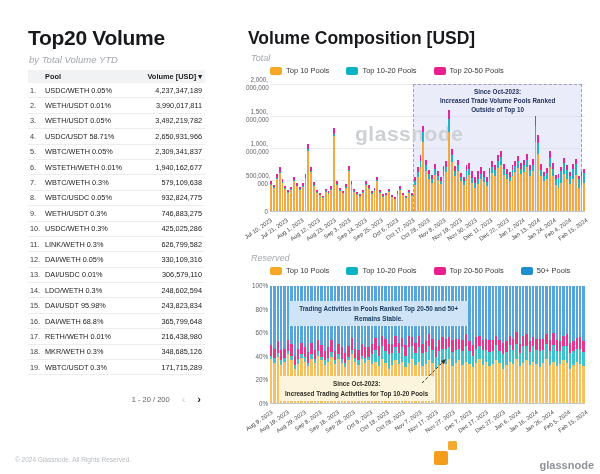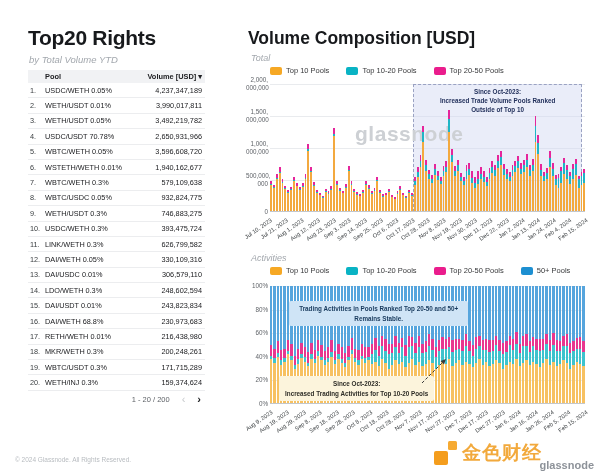--- a/index.html
+++ b/index.html
@@ -74,21 +74,21 @@
   #jinse-icon { position:absolute; left:0; top:4px; width:24px; height:24px; }
   #jinse-icon .big   { position:absolute; left:0; bottom:0; width:14px; height:14px; background:#f49d1d; border-radius:2px; }
   #jinse-icon .small { position:absolute; right:1px; top:0; width:9px; height:9px; background:#f6aa32; border-radius:1.5px; }
   #jinse-cn { position:absolute; left:28px; top:3px; font-size:19px; font-weight:700; color:#f2a93c;
               letter-spacing:1px; z-index:2; text-shadow:0 0 1px #fff; }
   #jinse-gn { position:absolute; right:0px; bottom:0px; font-size:11px; font-weight:700; color:#8d9299; z-index:1; }
 </style>
 </head>
 <body>
 
-<div class="abs" id="left-title">Top20 Rights</div>
+<div class="abs" id="left-title">Top20 Volume</div>
 <div class="abs" id="left-sub">by Total Volume YTD</div>
 
 <div class="abs" id="pool-table">
   <div class="thead">
     <div class="rank-col"></div>
     <div class="pool-col">Pool</div>
     <div class="vol-col">
       <span>Volume [USD]</span>
       <span>▾</span>
     </div>
@@ -104,27 +104,27 @@
         <div class="pool-col">WETH/USDT 0.01%</div>
         <div class="vol-col">3,990,017,811</div>
       </div>
       <div class="trow">
         <div class="rank-col">3.</div>
         <div class="pool-col">WETH/USDT 0.05%</div>
         <div class="vol-col">3,492,219,782</div>
       </div>
       <div class="trow">
         <div class="rank-col">4.</div>
-        <div class="pool-col">USDC/USDT 70.78%</div>
+        <div class="pool-col">USDC/USDT 58.71%</div>
         <div class="vol-col">2,650,931,966</div>
       </div>
       <div class="trow">
         <div class="rank-col">5.</div>
         <div class="pool-col">WBTC/WETH 0.05%</div>
-        <div class="vol-col">3,596,608,720</div>
+        <div class="vol-col">2,309,341,837</div>
       </div>
       <div class="trow">
         <div class="rank-col">6.</div>
         <div class="pool-col">WSTETH/WETH 0.01%</div>
         <div class="vol-col">1,940,162,677</div>
       </div>
       <div class="trow">
         <div class="rank-col">7.</div>
         <div class="pool-col">WBTC/WETH 0.3%</div>
         <div class="vol-col">579,109,638</div>
@@ -135,21 +135,21 @@
         <div class="vol-col">932,824,775</div>
       </div>
       <div class="trow">
         <div class="rank-col">9.</div>
         <div class="pool-col">WETH/USDT 0.3%</div>
         <div class="vol-col">746,883,275</div>
       </div>
       <div class="trow">
         <div class="rank-col">10.</div>
         <div class="pool-col">USDC/WETH 0.3%</div>
-        <div class="vol-col">393,475,724</div>
+        <div class="vol-col">425,025,286</div>
       </div>
       <div class="trow">
         <div class="rank-col">11.</div>
         <div class="pool-col">LINK/WETH 0.3%</div>
         <div class="vol-col">626,799,582</div>
       </div>
       <div class="trow">
         <div class="rank-col">12.</div>
         <div class="pool-col">DAI/WETH 0.05%</div>
         <div class="vol-col">330,109,316</div>
@@ -159,47 +159,42 @@
         <div class="pool-col">DAI/USDC 0.01%</div>
         <div class="vol-col">306,579,110</div>
       </div>
       <div class="trow">
         <div class="rank-col">14.</div>
         <div class="pool-col">LDO/WETH 0.3%</div>
         <div class="vol-col">248,602,594</div>
       </div>
       <div class="trow">
         <div class="rank-col">15.</div>
-        <div class="pool-col">DAI/USDT 0.01%</div>
+        <div class="pool-col">DAI/USDT 95.98%</div>
         <div class="vol-col">243,823,834</div>
       </div>
       <div class="trow">
         <div class="rank-col">16.</div>
         <div class="pool-col">DAI/WETH 68.8%</div>
-        <div class="vol-col">230,973,683</div>
+        <div class="vol-col">365,799,648</div>
       </div>
       <div class="trow">
         <div class="rank-col">17.</div>
         <div class="pool-col">RETH/WETH 0.01%</div>
         <div class="vol-col">216,438,980</div>
       </div>
       <div class="trow">
         <div class="rank-col">18.</div>
         <div class="pool-col">MKR/WETH 0.3%</div>
-        <div class="vol-col">200,248,261</div>
+        <div class="vol-col">348,685,126</div>
       </div>
       <div class="trow">
         <div class="rank-col">19.</div>
         <div class="pool-col">WBTC/USDT 0.3%</div>
         <div class="vol-col">171,715,289</div>
-      </div>
-      <div class="trow">
-        <div class="rank-col">20.</div>
-        <div class="pool-col">WETH/INJ 0.3%</div>
-        <div class="vol-col">159,374,624</div>
       </div>
     </div>
 </div>
 
 <div class="abs" id="pagination">
   <span>1 - 20 / 200</span>
   <span class="pg-prev">‹</span>
   <span class="pg-next">›</span>
 </div>
 
@@ -815,21 +810,21 @@
       <span class="xlabel" style="right: 30%;">Dec 11, 2023</span>
       <span class="xlabel" style="right: 25%;">Dec 22, 2023</span>
       <span class="xlabel" style="right: 20%;">Jan 2, 2024</span>
       <span class="xlabel" style="right: 15%;">Jan 13, 2024</span>
       <span class="xlabel" style="right: 10%;">Jan 24, 2024</span>
       <span class="xlabel" style="right: 5%;">Feb 4, 2024</span>
       <span class="xlabel" style="right: 0%;">Feb 15, 2024</span>
     </div>
 </div>
 
-<div class="abs section-sub" id="dom-sub">Activities</div>
+<div class="abs section-sub" id="dom-sub">Reserved</div>
 <div class="abs legend" id="legend-dom">
     <div class="legend-item">
       <span class="swatch" style="background: rgb(246, 168, 36);"></span>
       <span class="legend-label">Top 10 Pools</span>
     </div>
     <div class="legend-item">
       <span class="swatch" style="background: rgb(9, 179, 196);"></span>
       <span class="legend-label">Top 10-20 Pools</span>
     </div>
     <div class="legend-item">
@@ -1457,14 +1452,13 @@
     </div>
 </div>
 
 <div class="abs" id="copyright">© 2024 Glassnode. All Rights Reserved.</div>
 <div class="abs" id="jinse">
   <div id="jinse-icon">
     <div class="big"></div>
     <div class="small"></div>
   </div>
   <span id="jinse-gn">glassnode</span>
-  <span id="jinse-cn">金色财经</span>
 </div>
 
 </body></html>

